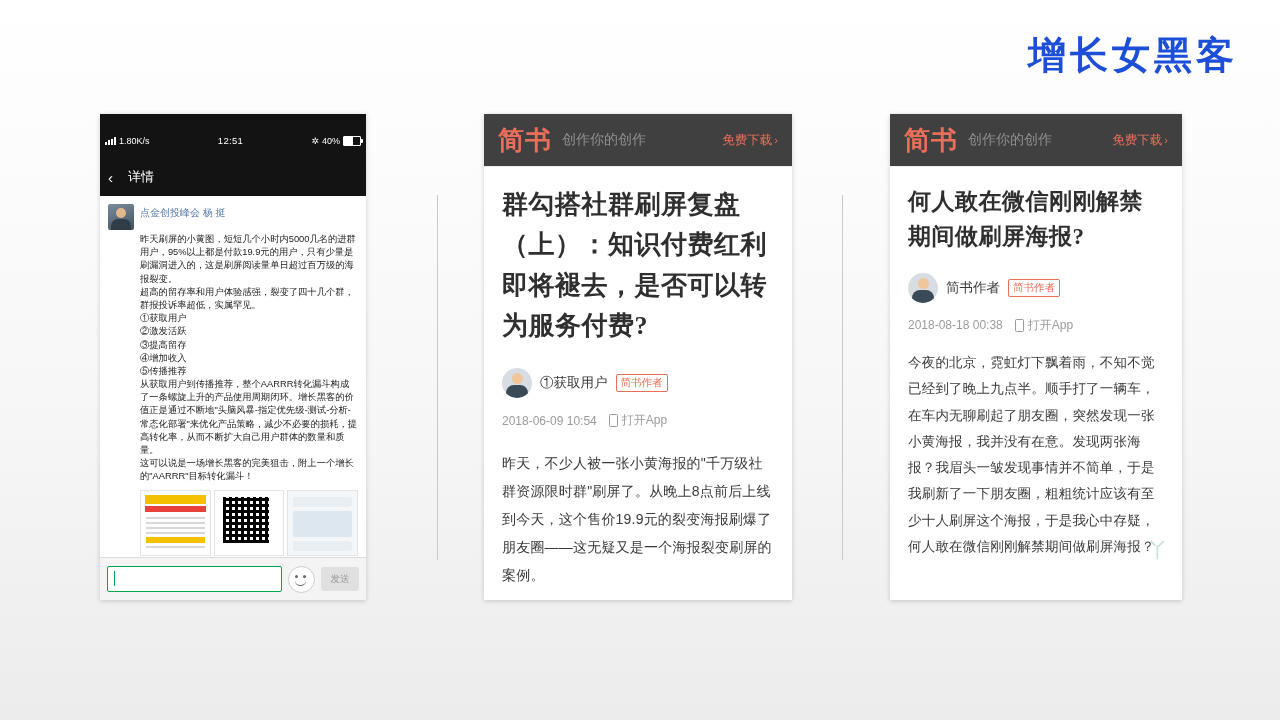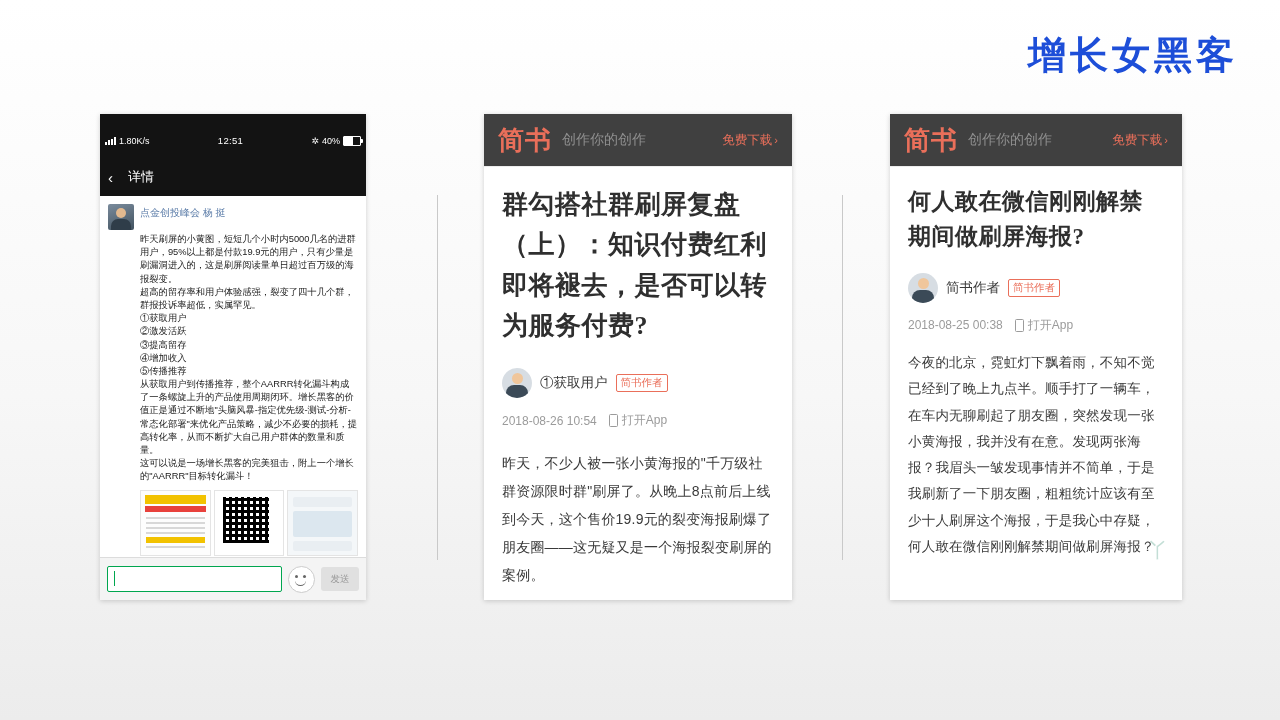--- a/index.html
+++ b/index.html
@@ -379,21 +379,21 @@
     </div>
   </div>
   <div class="js-body">
     <h1 class="js-title">群勾搭社群刷屏复盘（上）：知识付费红利即将褪去，是否可以转为服务付费?</h1>
     <div class="js-meta">
       <div class="js-avatar"></div>
       <div class="js-author">①获取用户</div>
       <div class="js-badge">简书作者</div>
     </div>
     <div class="js-date-row">
-      <span>2018-08-26 10:54</span>
+      <span>2018-06-09 10:54</span>
       <span class="js-open">
         <span class="phone-ico"></span>
         <span>打开App</span>
       </span>
     </div>
     <div class="js-para">昨天，不少人被一张小黄海报的"千万级社群资源限时群"刷屏了。从晚上8点前后上线到今天，这个售价19.9元的裂变海报刷爆了朋友圈——这无疑又是一个海报裂变刷屏的案例。</div>
   </div>
 </div>
 
 <div class="panel p3">
@@ -405,21 +405,21 @@
     </div>
   </div>
   <div class="js-body">
     <h1 class="js-title">何人敢在微信刚刚解禁期间做刷屏海报?</h1>
     <div class="js-meta">
       <div class="js-avatar"></div>
       <div class="js-author">简书作者</div>
       <div class="js-badge">简书作者</div>
     </div>
     <div class="js-date-row">
-      <span>2018-08-25 00:38</span>
+      <span>2018-08-18 00:38</span>
       <span class="js-open">
         <span class="phone-ico"></span>
         <span>打开App</span>
       </span>
     </div>
     <div class="js-para">今夜的北京，霓虹灯下飘着雨，不知不觉已经到了晚上九点半。顺手打了一辆车，在车内无聊刷起了朋友圈，突然发现一张小黄海报，我并没有在意。发现两张海报？我眉头一皱发现事情并不简单，于是我刷新了一下朋友圈，粗粗统计应该有至少十人刷屏这个海报，于是我心中存疑，何人敢在微信刚刚解禁期间做刷屏海报？</div>
   </div>
   <div class="watermark-y">丫</div>
 </div>
 

